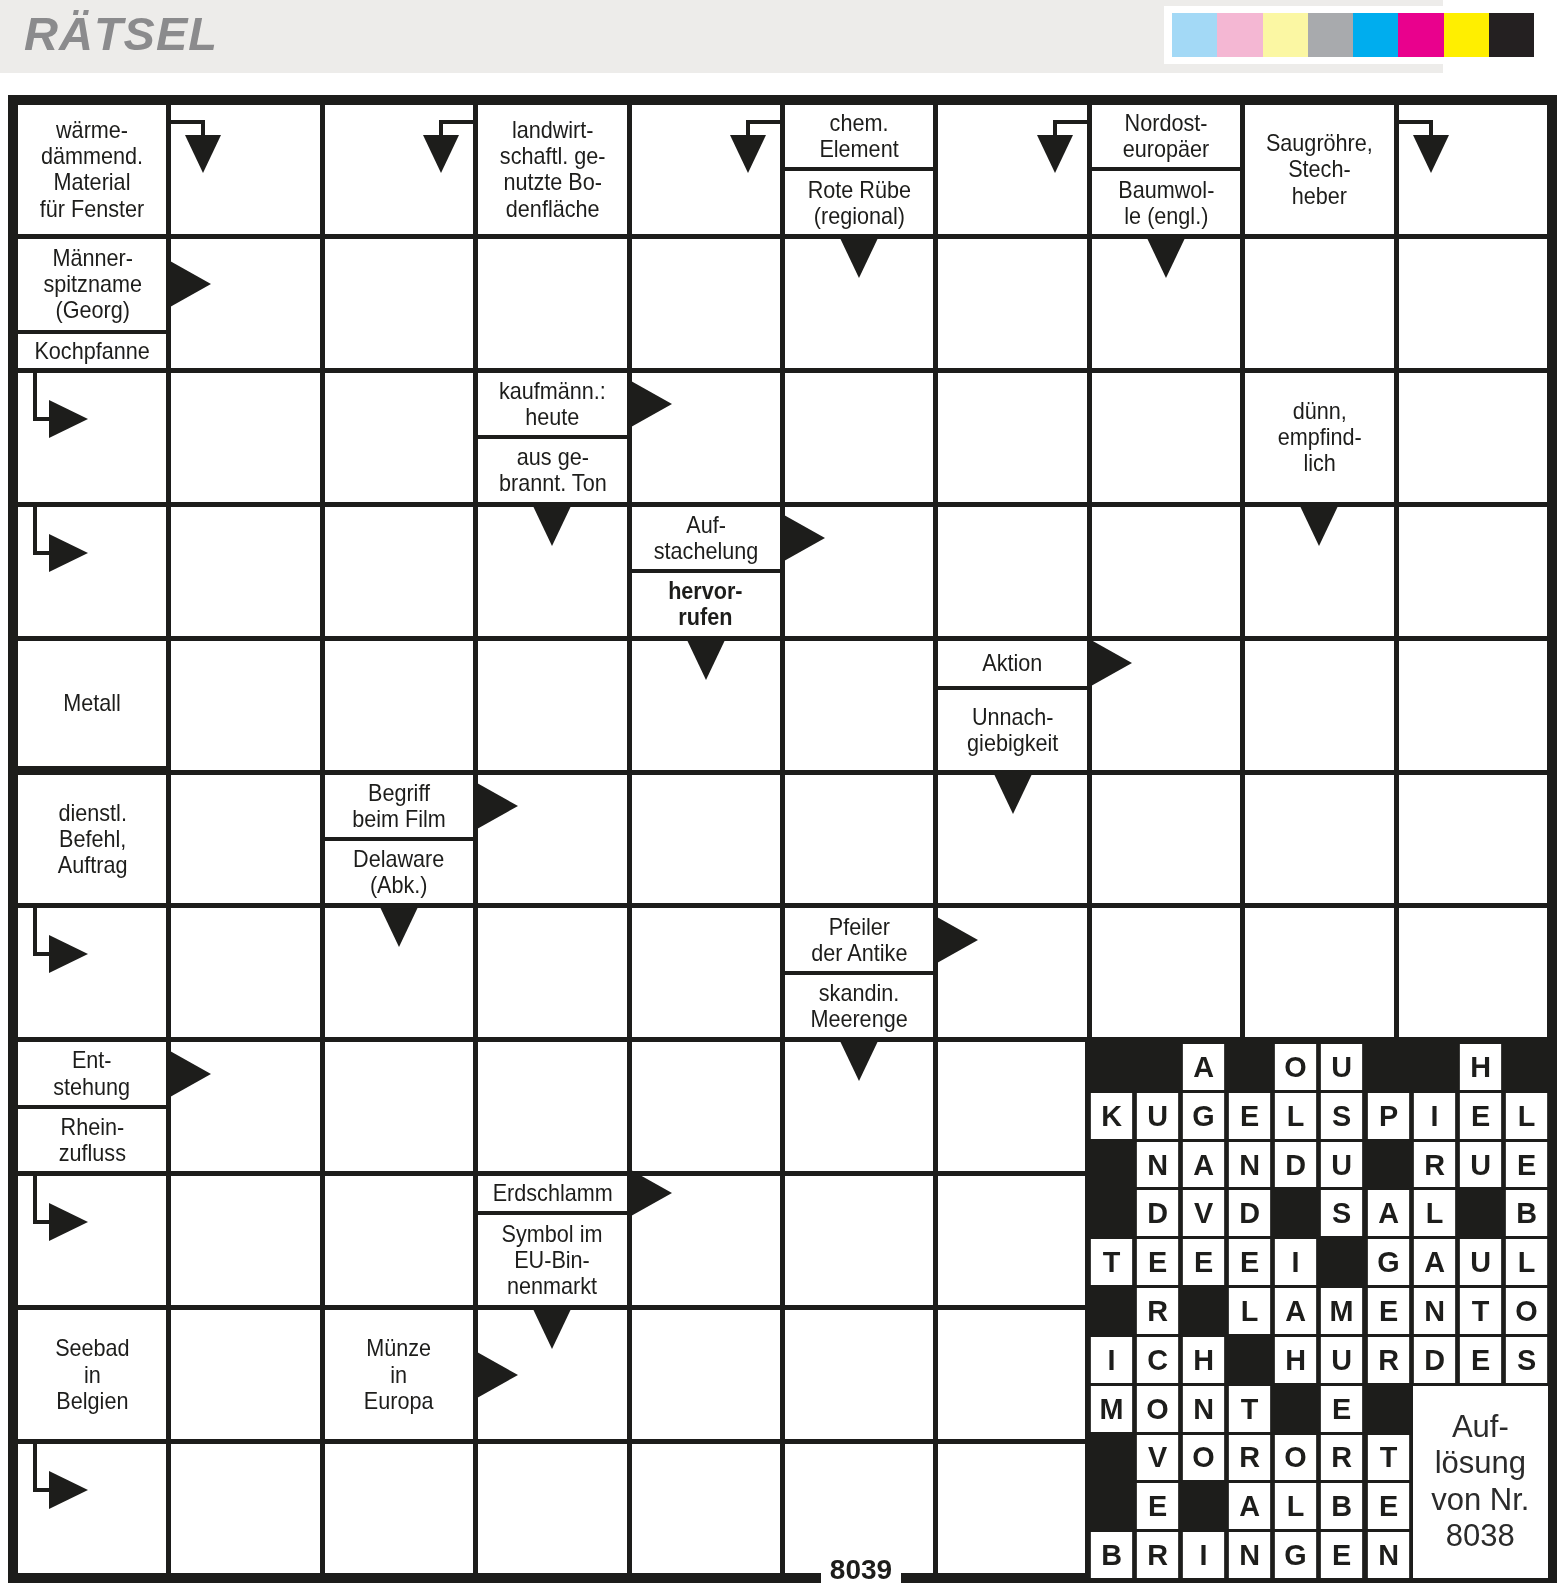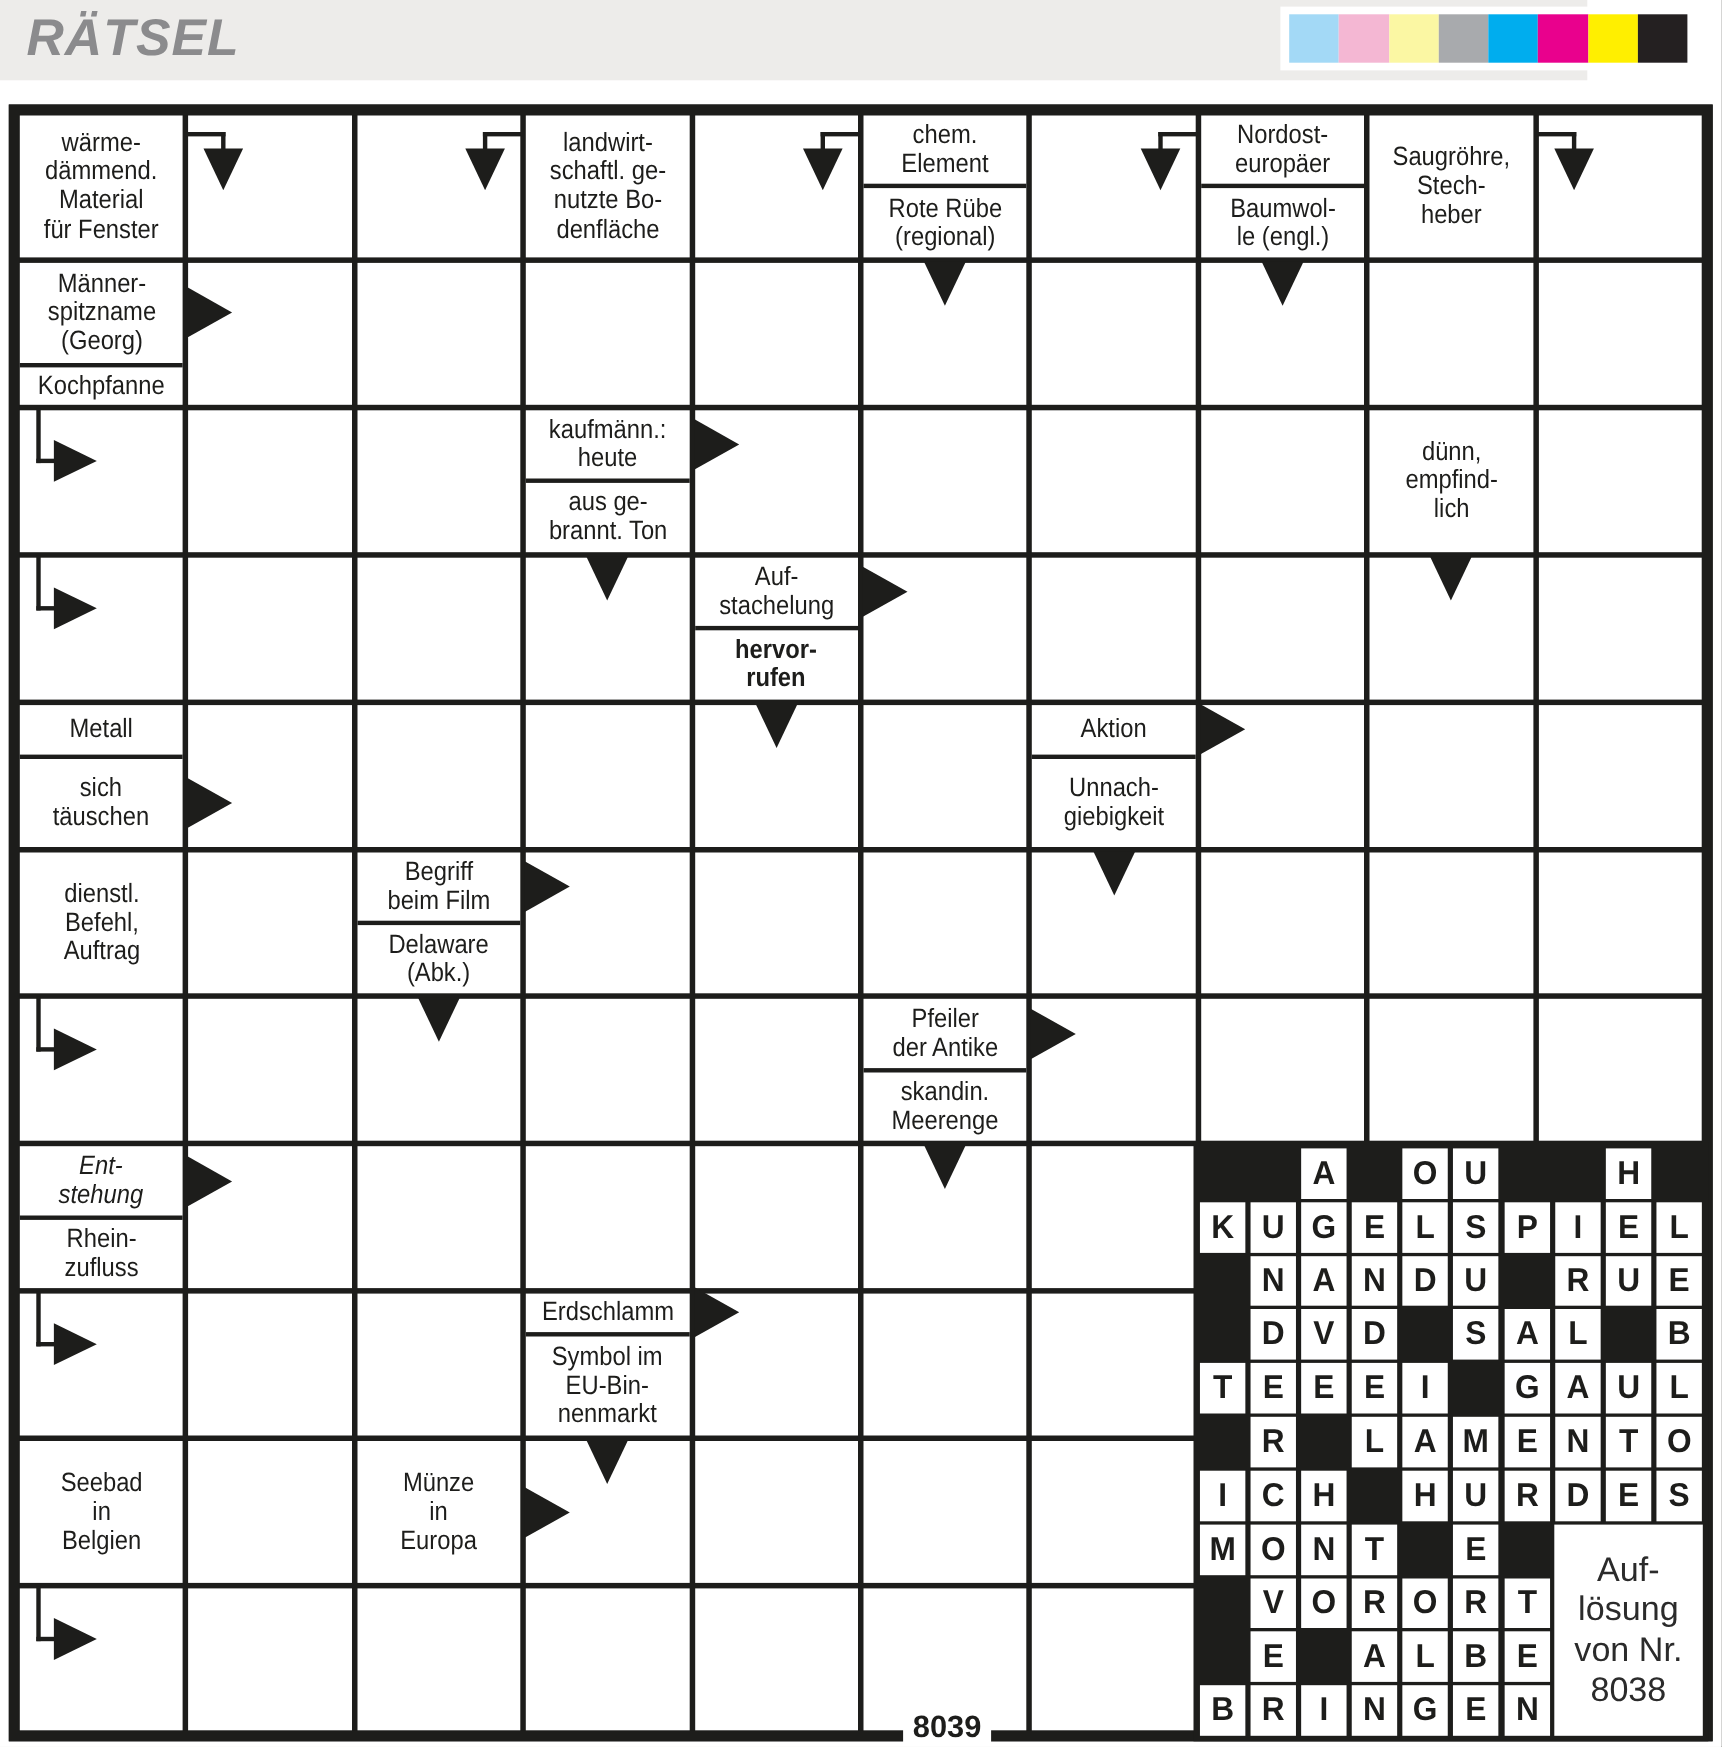--- a/index.html
+++ b/index.html
@@ -256,25 +256,20 @@
       <div class="cell answer-cell" style="grid-area: 4 / 8;"></div>
       <div class="cell answer-cell" style="grid-area: 4 / 9;">
         <div class="arrow-down"></div>
       </div>
       <div class="cell answer-cell" style="grid-area: 4 / 10;"></div>
       <div class="cell clue-cell" style="grid-area: 5 / 1;">
         <div class="clue-part" style="flex-grow: 2;">
           <div class="clue-text">Metall</div>
         </div>
         <div class="divider"></div>
-        <div class="clue-part" style="flex-grow: 3;">
-          <div class="clue-text">sich
-täuschen</div>
-          <div class="arrow-right"></div>
-        </div>
       </div>
       <div class="cell answer-cell" style="grid-area: 5 / 2;"></div>
       <div class="cell answer-cell" style="grid-area: 5 / 3;"></div>
       <div class="cell answer-cell" style="grid-area: 5 / 4;"></div>
       <div class="cell answer-cell" style="grid-area: 5 / 5;">
         <div class="arrow-down"></div>
       </div>
       <div class="cell answer-cell" style="grid-area: 5 / 6;"></div>
       <div class="cell clue-cell" style="grid-area: 5 / 7;">
         <div class="clue-part" style="flex-grow: 2;">
@@ -342,21 +337,21 @@
         <div class="clue-part" style="flex-grow: 3;">
           <div class="clue-text">skandin.
 Meerenge</div>
         </div>
       </div>
       <div class="cell answer-cell" style="grid-area: 7 / 7;"></div>
       <div class="cell answer-cell" style="grid-area: 7 / 8;"></div>
       <div class="cell answer-cell" style="grid-area: 7 / 9;"></div>
       <div class="cell answer-cell" style="grid-area: 7 / 10;"></div>
       <div class="cell clue-cell" style="grid-area: 8 / 1;">
-        <div class="clue-part" style="flex-grow: 3; font-style: italic;">
+        <div class="clue-part" style="flex-grow: 3;">
           <div class="clue-text">Ent-
 stehung</div>
           <div class="arrow-right"></div>
         </div>
         <div class="divider"></div>
         <div class="clue-part" style="flex-grow: 3;">
           <div class="clue-text">Rhein-
 zufluss</div>
         </div>
       </div>

